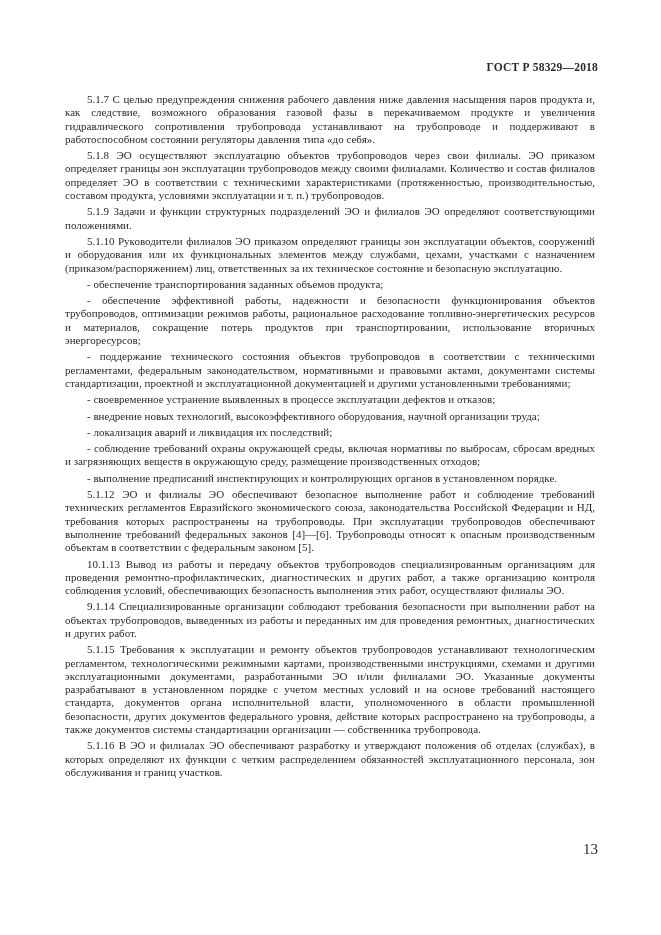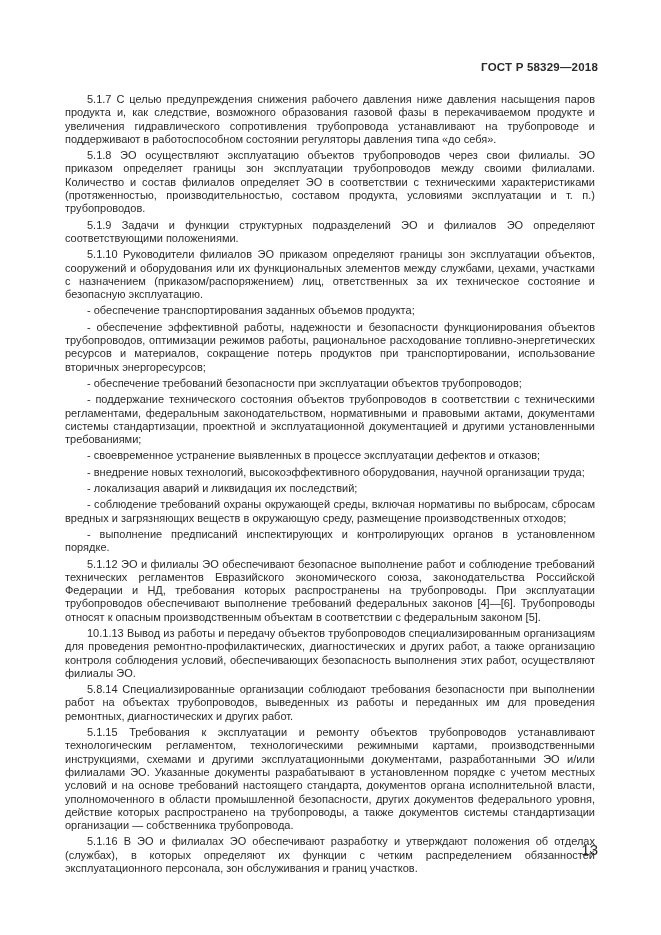--- a/index.html
+++ b/index.html
@@ -5,21 +5,21 @@
   html, body {
     margin: 0;
     padding: 0;
     background: #ffffff;
   }
   .page {
     position: relative;
     width: 661px;
     height: 935px;
     background: #ffffff;
-    font-family: Liberation Sans, sans-serif;
+    font-family: Liberation Serif, serif;
     color: #2a2a2a;
     overflow: hidden;
   }
   .doc-header {
     position: absolute;
     top: 61px;
     left: 62px;
     width: 536px;
     text-align: right;
     font-size: 11.5px;
@@ -58,30 +58,29 @@
     <span>ГОСТ Р 58329—2018</span>
   </div>
 
   <div class="doc-body" id="doc-body">
       <p class="para">5.1.7 С целью предупреждения снижения рабочего давления ниже давления насыщения паров продукта и, как следствие, возможного образования газовой фазы в перекачиваемом продукте и увеличения гидравлического сопротивления трубопровода устанавливают на трубопроводе и поддерживают в работоспособном состоянии регуляторы давления типа «до себя».</p>
       <p class="para">5.1.8 ЭО осуществляют эксплуатацию объектов трубопроводов через свои филиалы. ЭО приказом определяет границы зон эксплуатации трубопроводов между своими филиалами. Количество и состав филиалов определяет ЭО в соответствии с техническими характеристиками (протяженностью, производительностью, составом продукта, условиями эксплуатации и т. п.) трубопроводов.</p>
       <p class="para">5.1.9 Задачи и функции структурных подразделений ЭО и филиалов ЭО определяют соответствующими положениями.</p>
       <p class="para">5.1.10 Руководители филиалов ЭО приказом определяют границы зон эксплуатации объектов, сооружений и оборудования или их функциональных элементов между службами, цехами, участками с назначением (приказом/распоряжением) лиц, ответственных за их техническое состояние и безопасную эксплуатацию.</p>
       <p class="para">- обеспечение транспортирования заданных объемов продукта;</p>
       <p class="para">- обеспечение эффективной работы, надежности и безопасности функционирования объектов трубопроводов, оптимизации режимов работы, рациональное расходование топливно-энергетических ресурсов и материалов, сокращение потерь продуктов при транспортировании, использование вторичных энергоресурсов;</p>
-      <p class="para">- обеспечение требований безопасности при эксплуатации объектов трубопроводов;</p>
       <p class="para">- поддержание технического состояния объектов трубопроводов в соответствии с техническими регламентами, федеральным законодательством, нормативными и правовыми актами, документами системы стандартизации, проектной и эксплуатационной документацией и другими установленными требованиями;</p>
       <p class="para">- своевременное устранение выявленных в процессе эксплуатации дефектов и отказов;</p>
       <p class="para">- внедрение новых технологий, высокоэффективного оборудования, научной организации труда;</p>
       <p class="para">- локализация аварий и ликвидация их последствий;</p>
       <p class="para">- соблюдение требований охраны окружающей среды, включая нормативы по выбросам, сбросам вредных и загрязняющих веществ в окружающую среду, размещение производственных отходов;</p>
       <p class="para">- выполнение предписаний инспектирующих и контролирующих органов в установленном порядке.</p>
       <p class="para">5.1.12 ЭО и филиалы ЭО обеспечивают безопасное выполнение работ и соблюдение требований технических регламентов Евразийского экономического союза, законодательства Российской Федерации и НД, требования которых распространены на трубопроводы. При эксплуатации трубопроводов обеспечивают выполнение требований федеральных законов [4]—[6]. Трубопроводы относят к опасным производственным объектам в соответствии с федеральным законом [5].</p>
       <p class="para">10.1.13 Вывод из работы и передачу объектов трубопроводов специализированным организациям для проведения ремонтно-профилактических, диагностических и других работ, а также организацию контроля соблюдения условий, обеспечивающих безопасность выполнения этих работ, осуществляют филиалы ЭО.</p>
-      <p class="para">5.8.14 Специализированные организации соблюдают требования безопасности при выполнении работ на объектах трубопроводов, выведенных из работы и переданных им для проведения ремонтных, диагностических и других работ.</p>
+      <p class="para">9.1.14 Специализированные организации соблюдают требования безопасности при выполнении работ на объектах трубопроводов, выведенных из работы и переданных им для проведения ремонтных, диагностических и других работ.</p>
       <p class="para">5.1.15 Требования к эксплуатации и ремонту объектов трубопроводов устанавливают технологическим регламентом, технологическими режимными картами, производственными инструкциями, схемами и другими эксплуатационными документами, разработанными ЭО и/или филиалами ЭО. Указанные документы разрабатывают в установленном порядке с учетом местных условий и на основе требований настоящего стандарта, документов органа исполнительной власти, уполномоченного в области промышленной безопасности, других документов федерального уровня, действие которых распространено на трубопроводы, а также документов системы стандартизации организации — собственника трубопровода.</p>
       <p class="para">5.1.16 В ЭО и филиалах ЭО обеспечивают разработку и утверждают положения об отделах (службах), в которых определяют их функции с четким распределением обязанностей эксплуатационного персонала, зон обслуживания и границ участков.</p>
     </div>
 
   <div class="doc-footer">
     <span>13</span>
   </div>
 </div>
 
 </body></html>

